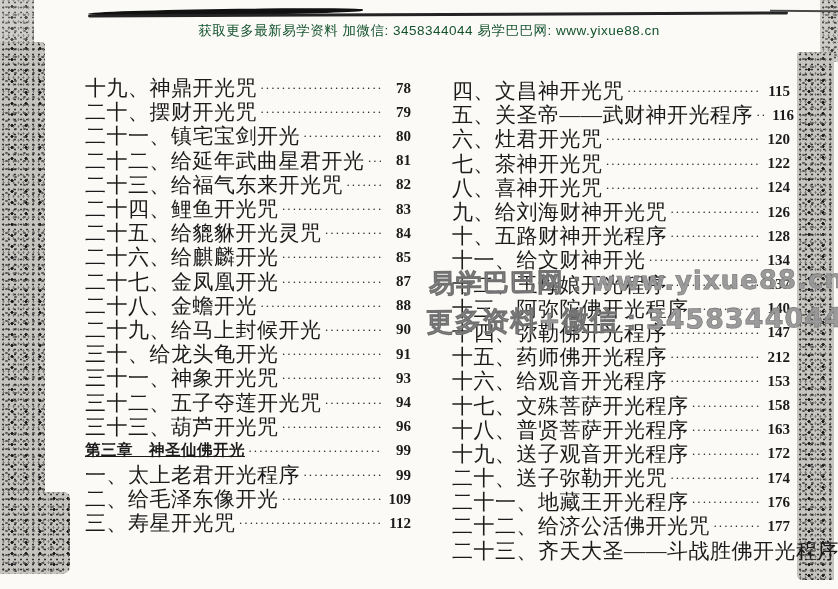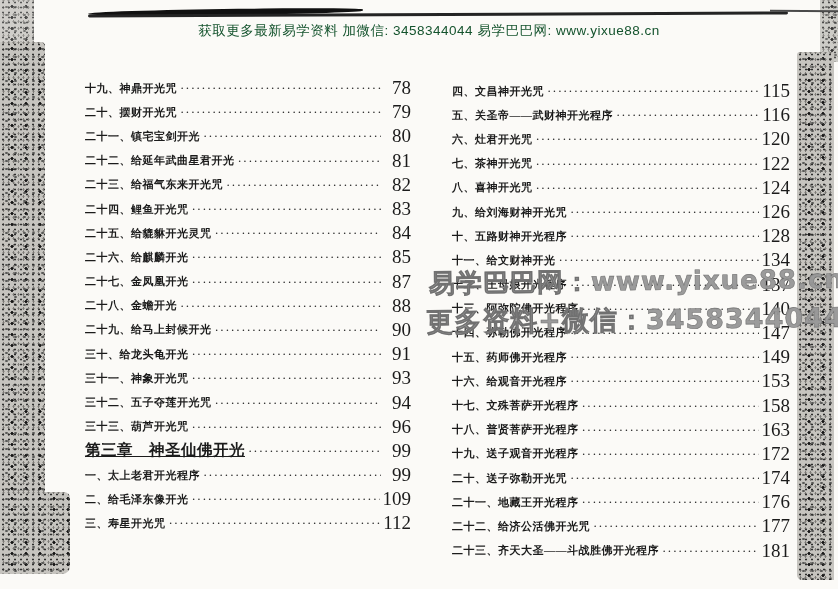--- a/index.html
+++ b/index.html
@@ -36,30 +36,30 @@
     position:absolute;top:22px;left:60px;right:40px;text-align:center;
     font-family:"Liberation Sans","DejaVu Sans",sans-serif;
     font-size:13.5px;color:#14532d;letter-spacing:.5px;
   }
   
   .col{position:absolute;display:flex;flex-direction:column;}
   .col-left{left:85px;top:76px;width:326px;}
   .col-right{left:452px;top:79px;width:338px;}
   .toc-row{height:24.2px;display:flex;align-items:center;}
   .toc-row .label{
-    font-size:11px;font-weight:700;letter-spacing:.5px;white-space:nowrap;
+    font-size:21px;font-weight:400;letter-spacing:.5px;white-space:nowrap;
   }
   .toc-row.chapter .label{font-weight:800;font-size:15.5px;text-decoration:underline;}
   .leader{
     flex:1;overflow:hidden;white-space:nowrap;margin:0 3px;
     color:#2c2c2c;font-size:13px;letter-spacing:1px;min-width:8px;
   }
   .leader::after{content:"··············································································································································";}
   .toc-row .page{
-    min-width:27px;text-align:right;font-size:19px;font-weight:400;
+    min-width:27px;text-align:right;font-size:15px;font-weight:700;
     font-family:"Liberation Serif","DejaVu Serif",serif;
   }
   
   .watermark{
     position:absolute;left:429px;top:264px;z-index:5;
     transform:rotate(-.6deg);
     font-family:"DejaVu Sans","Liberation Sans",sans-serif;
     font-weight:700;white-space:nowrap;
     color:rgba(141,141,141,.88);
     -webkit-text-stroke:.6px rgba(108,108,108,.9);
@@ -266,21 +266,21 @@
 
       <div class="toc-row">
         <span class="label">十四、弥勒佛开光程序</span>
         <span class="leader"></span>
         <span class="page">147</span>
       </div>
 
       <div class="toc-row">
         <span class="label">十五、药师佛开光程序</span>
         <span class="leader"></span>
-        <span class="page">149</span>
+        <span class="page">212</span>
       </div>
 
       <div class="toc-row">
         <span class="label">十六、给观音开光程序</span>
         <span class="leader"></span>
         <span class="page">153</span>
       </div>
 
       <div class="toc-row">
         <span class="label">十七、文殊菩萨开光程序</span>

